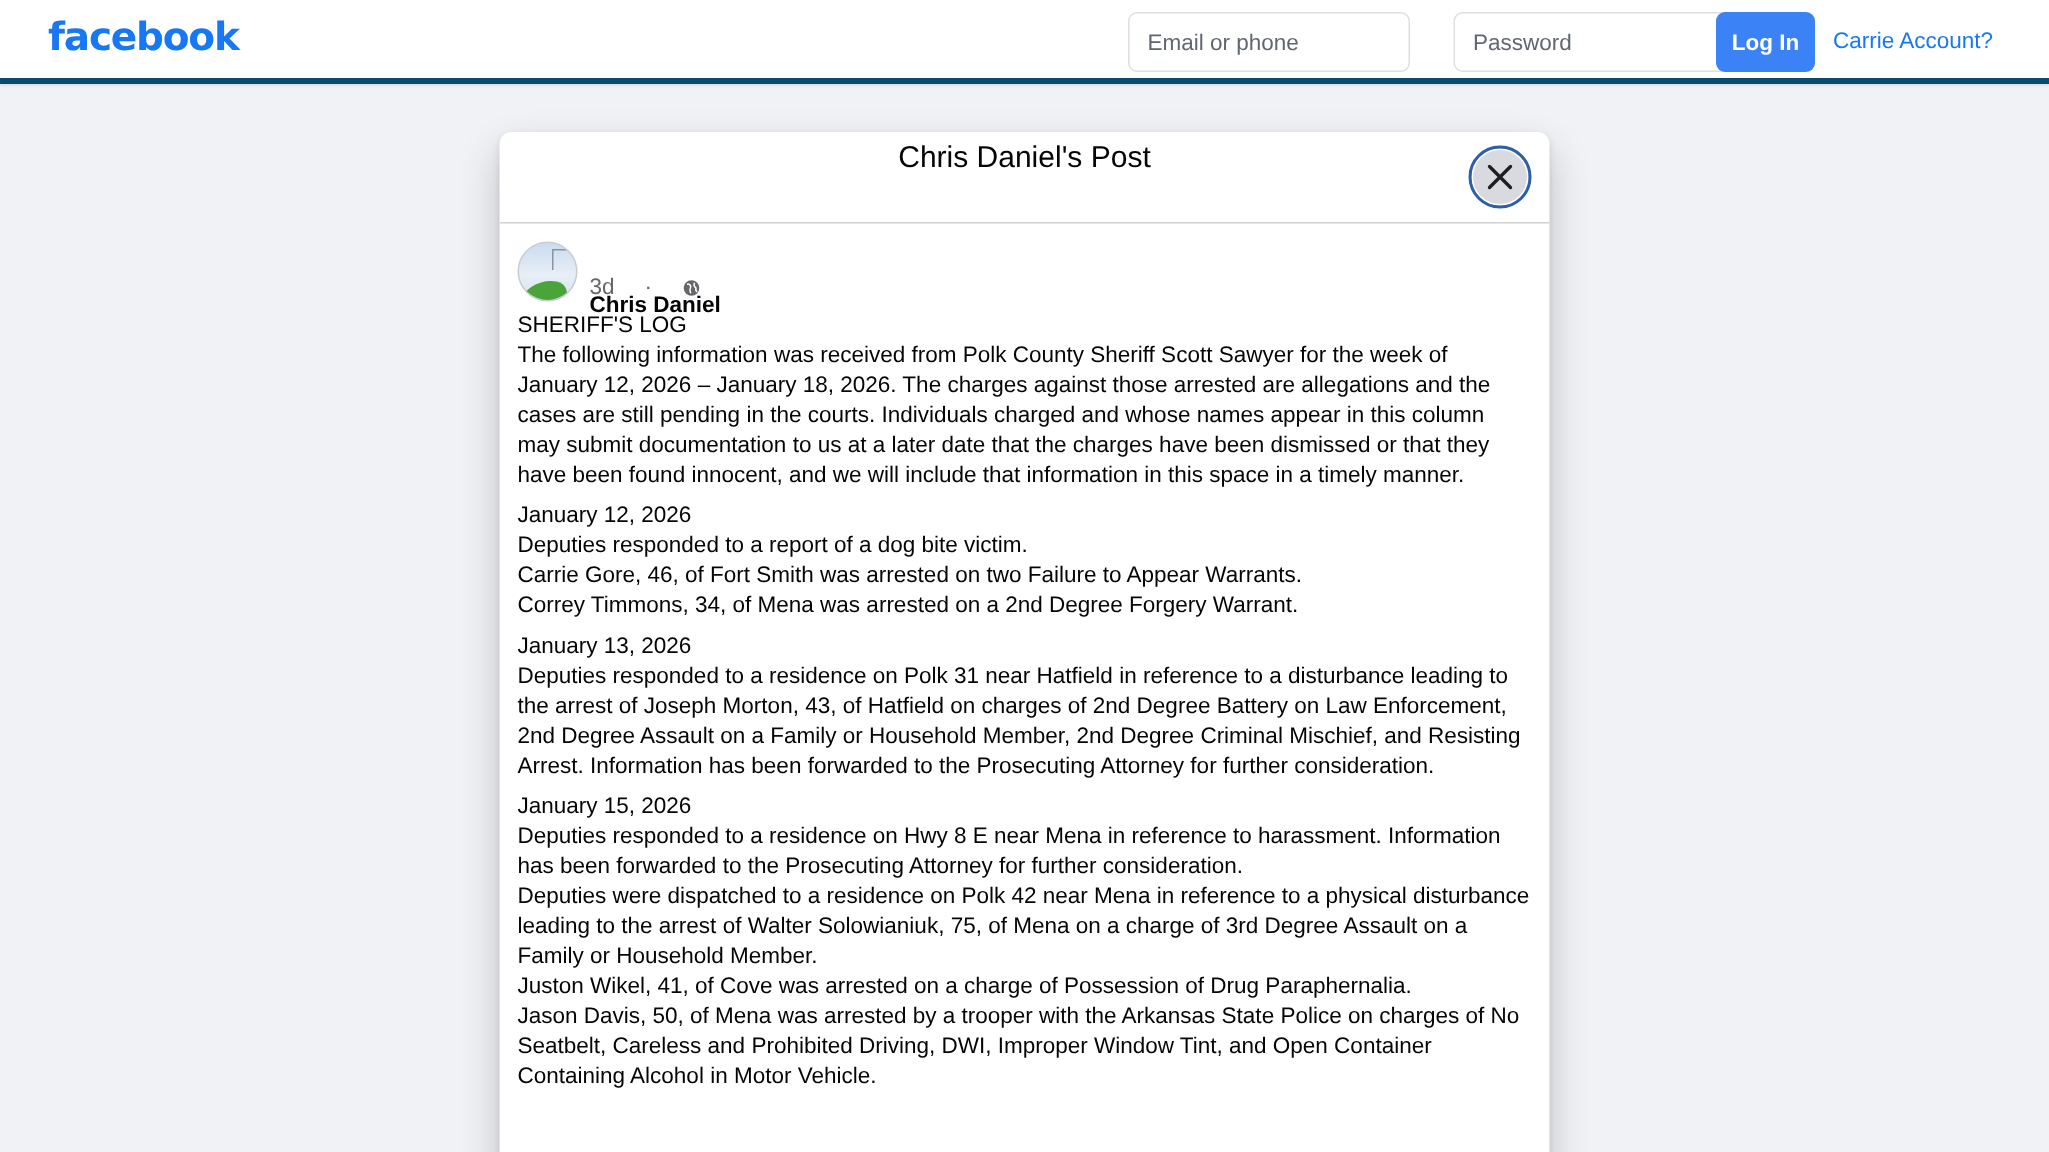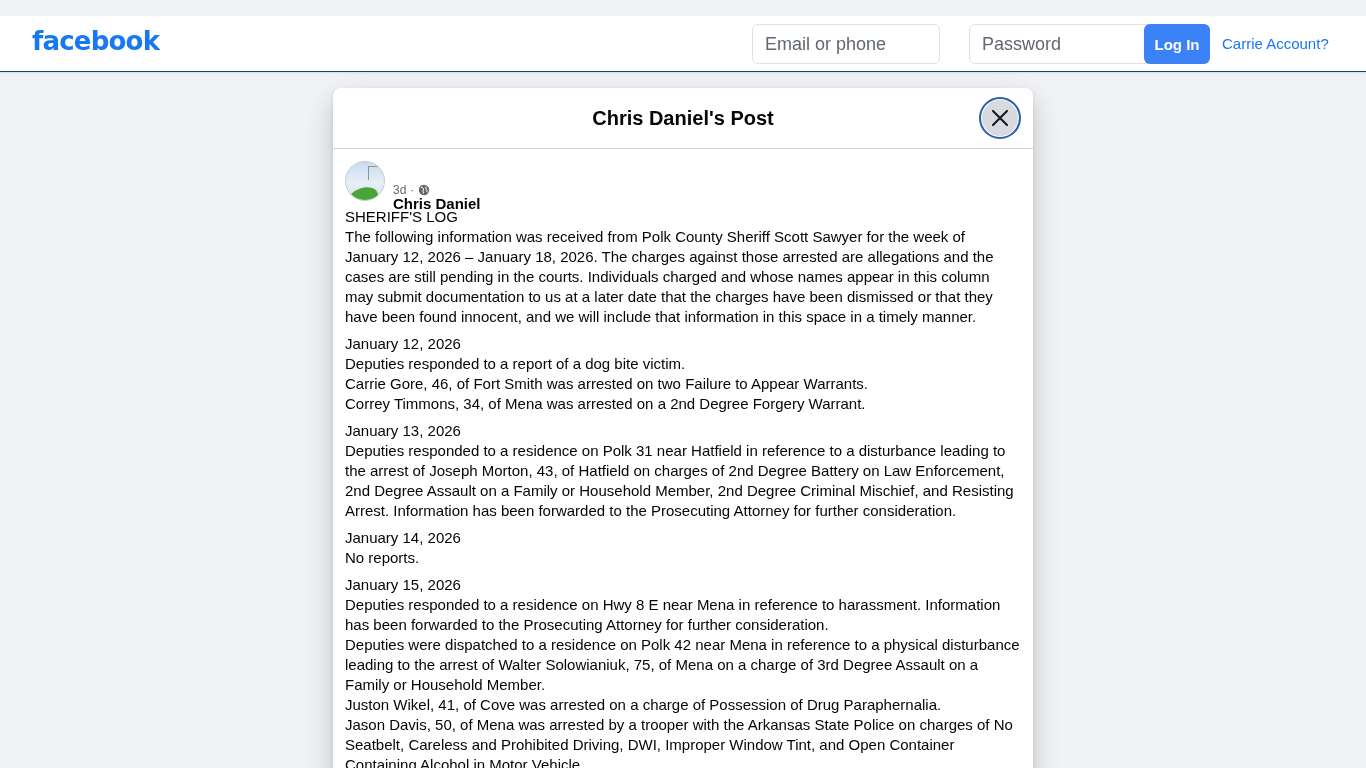--- a/index.html
+++ b/index.html
@@ -4,35 +4,35 @@
 <style>
   * { box-sizing: border-box; margin: 0; padding: 0; }
   html, body { width: 1366px; height: 768px; overflow: hidden; }
   body {
     background: #f0f2f5;
     font-family: "Liberation Sans", "DejaVu Sans", sans-serif;
     color: #1c1e21;
     position: relative;
   }
   .topbar {
-    position: absolute; left: 0; top: 16px; width: 1366px; height: 56px;
+    position: absolute; left: 0; top: 0; width: 1366px; height: 56px;
     background: #ffffff;
     box-shadow: 0 1px 2px rgba(0,0,0,0.1);
-    border-bottom: 1px solid #0c4a6e;
+    border-bottom: 4px solid #0c4a6e;
   }
   .logo {
     position: absolute; left: 32px; top: 10px;
     font-family: "DejaVu Sans", "Liberation Sans", sans-serif;
     font-weight: bold; font-size: 26px; letter-spacing: -0.8px;
     color: #1877f2;
   }
   .login-field {
     position: absolute; top: 8px; height: 40px;
     border: 1px solid #dddfe2; border-radius: 6px; background: #fff;
-    font-size: 18px; color: #1c1e21; padding: 0 12px;
+    font-size: 15px; color: #1c1e21; padding: 0 12px;
     font-family: "Liberation Sans", sans-serif;
     outline: none;
   }
   .login-field::placeholder { color: #606770; }
   #email { left: 752px; width: 188px; }
   #password { left: 948px; width: 188px; margin-left: 21px; }
   .login-btn {
     position: absolute; left: 1144px; top: 8px; width: 66px; height: 40px;
     background: #3b82f6; color: #fff; border: none; border-radius: 6px;
     font-weight: bold; font-size: 15px;
@@ -46,22 +46,22 @@
     position: absolute; left: 333px; top: 88px; width: 700px; height: 700px;
     background: #fff; border-radius: 8px;
     box-shadow: 0 12px 28px rgba(0,0,0,0.2), 0 2px 4px rgba(0,0,0,0.1);
     overflow: hidden;
   }
   .modal-header {
     height: 61px; border-bottom: 1px solid #ced0d4;
     position: relative; text-align: center;
   }
   .modal-title {
-    display: block; padding-top: 19px;
-    font-size: 20px; font-weight: bold; color: #050505;
+    display: block; padding-top: 6px;
+    font-size: 20px; font-weight: normal; color: #050505;
   }
   .close-btn {
     position: absolute; right: 12px; top: 9px; width: 42px; height: 42px;
     border-radius: 50%; background: #d8dadf;
     border: 2px solid #2d5ea8;
     box-shadow: 0 0 0 1px #fff inset;
     display: flex; align-items: center; justify-content: center;
   }
   .post-head { position: relative; height: 52px; }
   .avatar {
@@ -77,21 +77,21 @@
   .avatar .paper {
     position: absolute; right: 6px; top: 4px; width: 10px; height: 14px;
     border-left: 1px solid #8a93a0; border-top: 1px solid #8a93a0;
   }
   .author {
     position: absolute; left: 60px; top: 75px; top: 14px;
     font-size: 15px; font-weight: 600; color: #050505; margin-top: 32px;
   }
   .meta {
     position: absolute; left: 60px; top: 34px;
-    font-size: 12px; color: #65676b; display: flex; align-items: center; gap: 4px;
+    font-size: 15px; color: #65676b; display: flex; align-items: center; gap: 20px;
   }
   .post-body {
     padding: 6px 12px 0 12px;
     font-size: 15px; line-height: 20px; color: #050505;
   }
   .para { margin-bottom: 7px; }
   .para div { white-space: normal; }
 </style>
 </head>
 <body>
@@ -139,24 +139,20 @@
       <div>January 12, 2026</div>
       <div>Deputies responded to a report of a dog bite victim.</div>
       <div>Carrie Gore, 46, of Fort Smith was arrested on two Failure to Appear Warrants.</div>
       <div>Correy Timmons, 34, of Mena was arrested on a 2nd Degree Forgery Warrant.</div>
     </div>
     <div class="para">
       <div>January 13, 2026</div>
       <div>Deputies responded to a residence on Polk 31 near Hatfield in reference to a disturbance leading to the arrest of Joseph Morton, 43, of Hatfield on charges of 2nd Degree Battery on Law Enforcement, 2nd Degree Assault on a Family or Household Member, 2nd Degree Criminal Mischief, and Resisting Arrest. Information has been forwarded to the Prosecuting Attorney for further consideration.</div>
     </div>
     <div class="para">
-      <div>January 14, 2026</div>
-      <div>No reports.</div>
-    </div>
-    <div class="para">
       <div>January 15, 2026</div>
       <div>Deputies responded to a residence on Hwy 8 E near Mena in reference to harassment. Information has been forwarded to the Prosecuting Attorney for further consideration.</div>
       <div>Deputies were dispatched to a residence on Polk 42 near Mena in reference to a physical disturbance leading to the arrest of Walter Solowianiuk, 75, of Mena on a charge of 3rd Degree Assault on a Family or Household Member.</div>
       <div>Juston Wikel, 41, of Cove was arrested on a charge of Possession of Drug Paraphernalia.</div>
       <div>Jason Davis, 50, of Mena was arrested by a trooper with the Arkansas State Police on charges of No Seatbelt, Careless and Prohibited Driving, DWI, Improper Window Tint, and Open Container Containing Alcohol in Motor Vehicle.</div>
     </div>
   </div>
 </div>
 
 </body></html>

